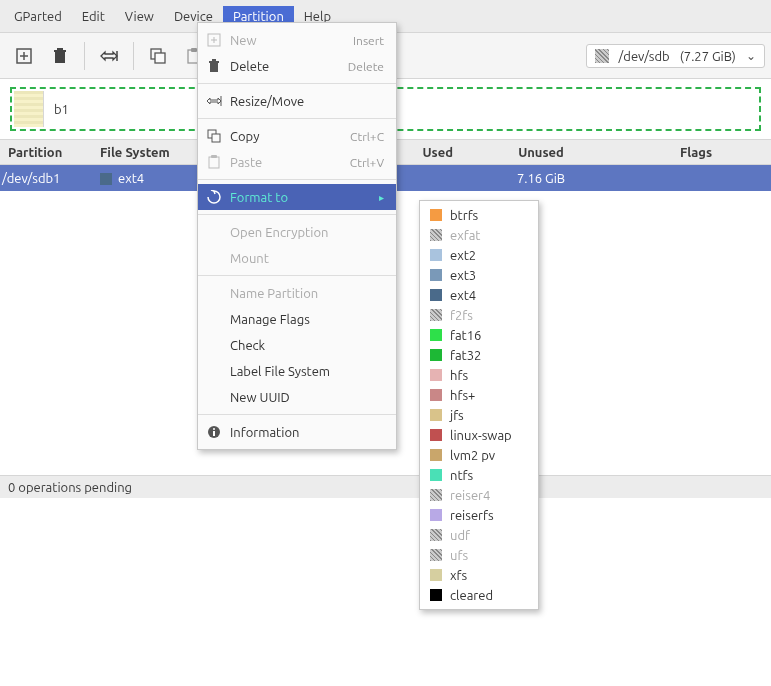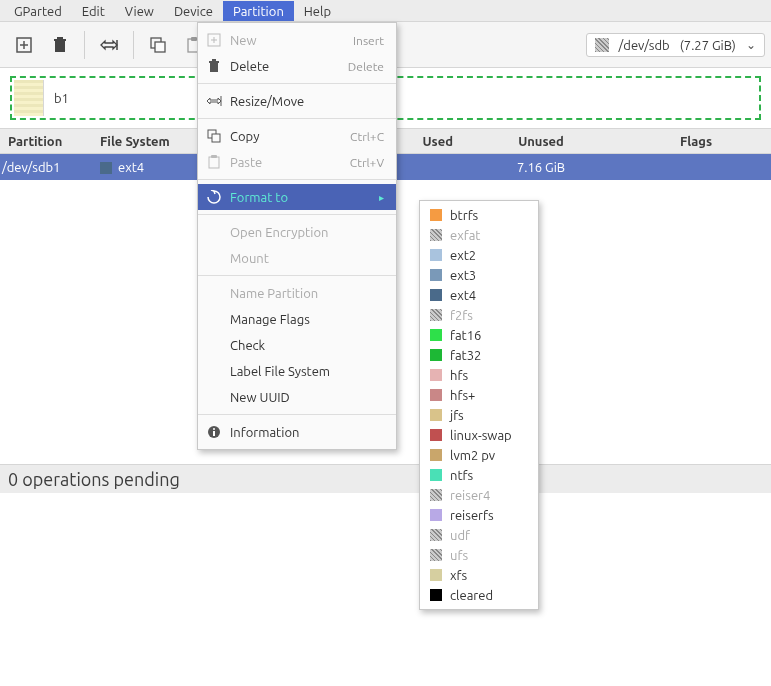--- a/index.html
+++ b/index.html
@@ -10,21 +10,21 @@
     color: #3c3c3c;
     background: #fff;
     width: 771px;
   }
   .menubar {
     display: flex;
     align-items: center;
     background: #ececec;
     border-bottom: 1px solid #d6d6d6;
     height: 22px;
-    padding: 5px 4px;
+    padding: 16px 4px;
   }
   .menubar-item {
     padding: 3px 10px;
     cursor: default;
   }
   .menubar-item.active {
     background: #4a6cd4;
     color: #fff;
   }
   .toolbar {
@@ -89,21 +89,21 @@
     height:26px;
     align-items:center;
   }
   .row > div { padding:0 8px; }
   .swatch {width:12px;height:12px;display:inline-block;background:#4a6a8a;margin-right:6px;vertical-align:middle;}
   .table-area { position:relative; height:310px;}
   .statusbar {
     background:#ececec;
     border-top:1px solid #d6d6d6;
     padding:4px 8px;
-    font-size:18px;
+    font-size:13px;
   }
   
   .menu {
     position:absolute;
     top:22px; left:197px;
     width:200px;
     background:#fafafa;
     border:1px solid #c8c8c8;
     box-shadow:2px 3px 6px rgba(0,0,0,.25);
     padding:4px 0;

